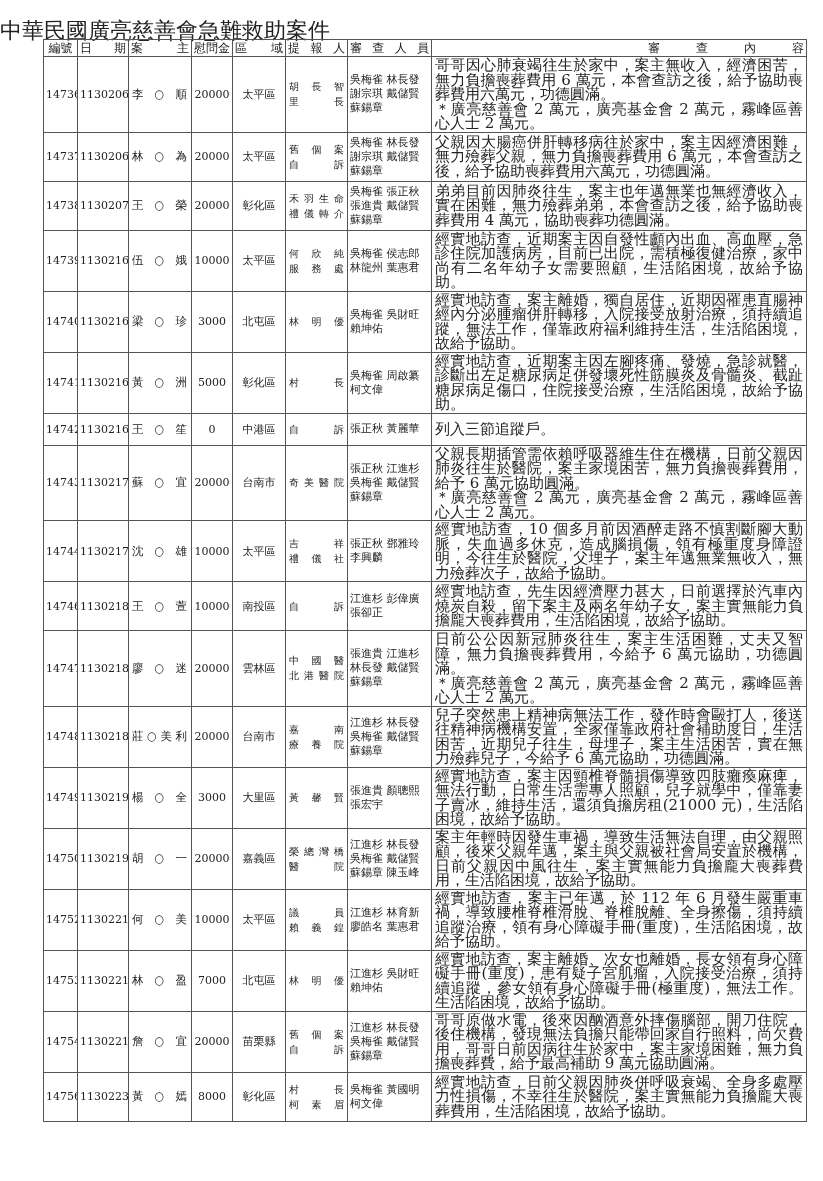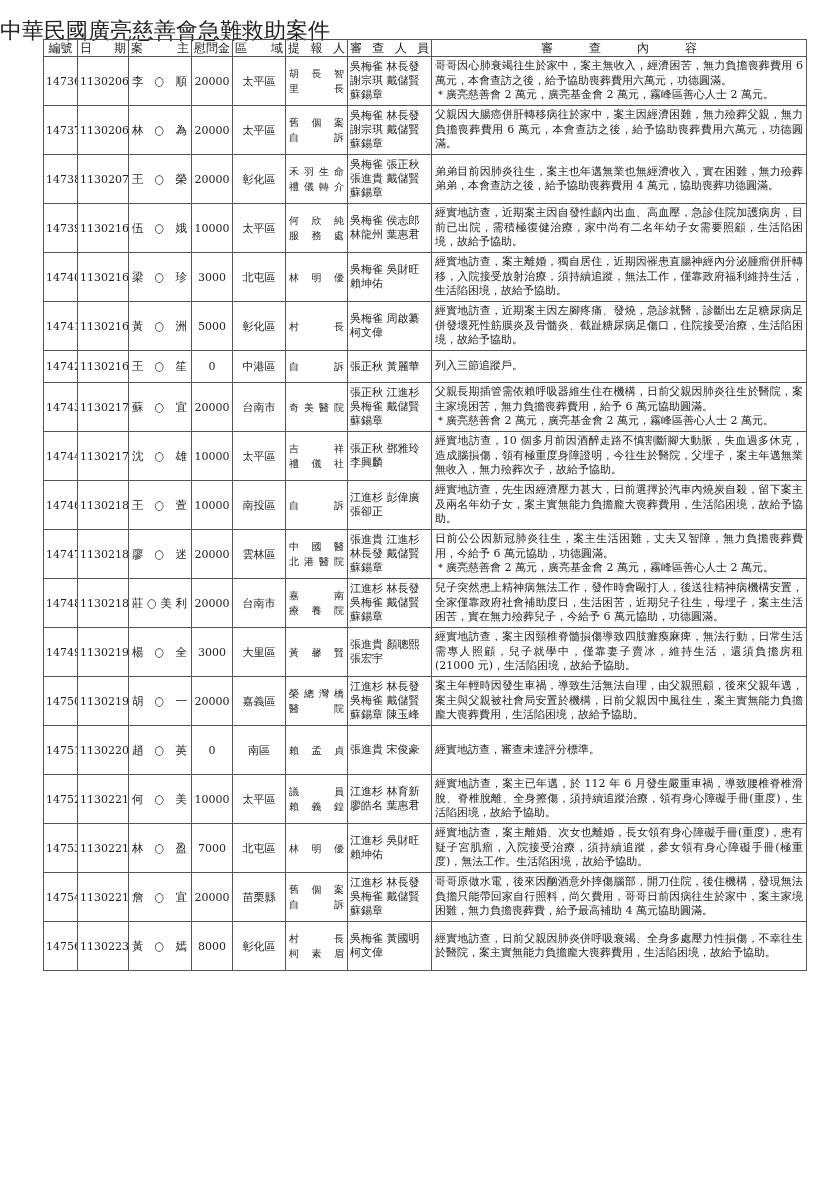--- a/index.html
+++ b/index.html
@@ -13,21 +13,21 @@
   th, td { border: 1.3px solid #555; padding: 0 2px; font-size: 11px; line-height: 15px;
            vertical-align: middle; overflow: hidden; }
   th { font-weight: normal; height: 16px; font-size: 12px; white-space: nowrap; }
   th.just, td.just { text-align: justify; text-align-last: justify; }
   td.c { text-align: center; border-radius: 20px; }
   td.num { text-align: center; font-size: 11px; }
   td.name { text-align-last: justify; text-align: justify; padding: 0 3px; font-size: 11.5px; letter-spacing: 1px; }
   td.rep { padding: 0 3px; font-size: 10px; }
   td.rep div { text-align: justify; text-align-last: justify; line-height: 15px; }
   td.rev { font-size: 11px; line-height: 14px; padding: 0 2px; margin-left: 37px; }
-  td.content { font-size: 11px; line-height: 14.5px; padding: 1px 3px; text-align: justify; }
+  td.content { font-size: 15px; line-height: 14.5px; padding: 1px 3px; text-align: justify; }
   td.content .note { display: block; }
   tr.row { height: 49px; }
 </style>
 </head>
 <body>
 
 <div class="title">中華民國廣亮慈善會急難救助案件</div>
 
 <table>
   <colgroup>
@@ -42,21 +42,21 @@
   </colgroup>
   <thead>
     <tr>
       <th>編號</th>
       <th class="just">日　期</th>
       <th class="just">案　　主</th>
       <th>慰問金</th>
       <th class="just">區　域</th>
       <th class="just">提 報 人</th>
       <th class="just">審 查 人 員</th>
-      <th style="text-align:center;font-family:Liberation Serif, serif;">審　　　查　　　內　　　容</th>
+      <th style="text-align:right;font-family:Liberation Serif, serif;">審　　　查　　　內　　　容</th>
     </tr>
   </thead>
   <tbody id="tbody">
       <tr class="row" style="height: 49px;">
         <td class="num">14736</td>
         <td class="num">1130206</td>
         <td class="name">李 ○ 順</td>
         <td class="num">20000</td>
         <td class="c">太平區</td>
         <td class="rep">
@@ -271,34 +271,20 @@
           <div>醫　　　院</div>
         </td>
         <td class="rev">
           <div>江進杉 林長發</div>
           <div>吳梅雀 戴儲賢</div>
           <div>蘇錫章 陳玉峰</div>
         </td>
         <td class="content"><span>案主年輕時因發生車禍，導致生活無法自理，由父親照顧，後來父親年邁，案主與父親被社會局安置於機構，日前父親因中風往生，案主實無能力負擔龐大喪葬費用，生活陷困境，故給予協助。</span></td>
       </tr>
       <tr class="row" style="height: 49px;">
-        <td class="num">14751</td>
-        <td class="num">1130220</td>
-        <td class="name">趙 ○ 英</td>
-        <td class="num">0</td>
-        <td class="c">南區</td>
-        <td class="rep">
-          <div>賴　孟　貞</div>
-        </td>
-        <td class="rev">
-          <div>張進貴 宋俊豪</div>
-        </td>
-        <td class="content"><span>經實地訪查，審查未達評分標準。</span></td>
-      </tr>
-      <tr class="row" style="height: 49px;">
         <td class="num">14752</td>
         <td class="num">1130221</td>
         <td class="name">何 ○ 美</td>
         <td class="num">10000</td>
         <td class="c">太平區</td>
         <td class="rep">
           <div>議　　　員</div>
           <div>賴　義　鍠</div>
         </td>
         <td class="rev">
@@ -330,21 +316,21 @@
         <td class="c">苗栗縣</td>
         <td class="rep">
           <div>舊　個　案</div>
           <div>自　　　訴</div>
         </td>
         <td class="rev">
           <div>江進杉 林長發</div>
           <div>吳梅雀 戴儲賢</div>
           <div>蘇錫章</div>
         </td>
-        <td class="content"><span>哥哥原做水電，後來因酗酒意外摔傷腦部，開刀住院，後住機構，發現無法負擔只能帶回家自行照料，尚欠費用，哥哥日前因病往生於家中，案主家境困難，無力負擔喪葬費，給予最高補助 4 萬元協助圓滿。</span></td>
+        <td class="content"><span>哥哥原做水電，後來因酗酒意外摔傷腦部，開刀住院，後住機構，發現無法負擔只能帶回家自行照料，尚欠費用，哥哥日前因病往生於家中，案主家境困難，無力負擔喪葬費，給予最高補助 9 萬元協助圓滿。</span></td>
       </tr>
       <tr class="row" style="height: 49px;">
         <td class="num">14756</td>
         <td class="num">1130223</td>
         <td class="name">黃 ○ 嫣</td>
         <td class="num">8000</td>
         <td class="c">彰化區</td>
         <td class="rep">
           <div>村　　　長</div>
           <div>柯　素　眉</div>

